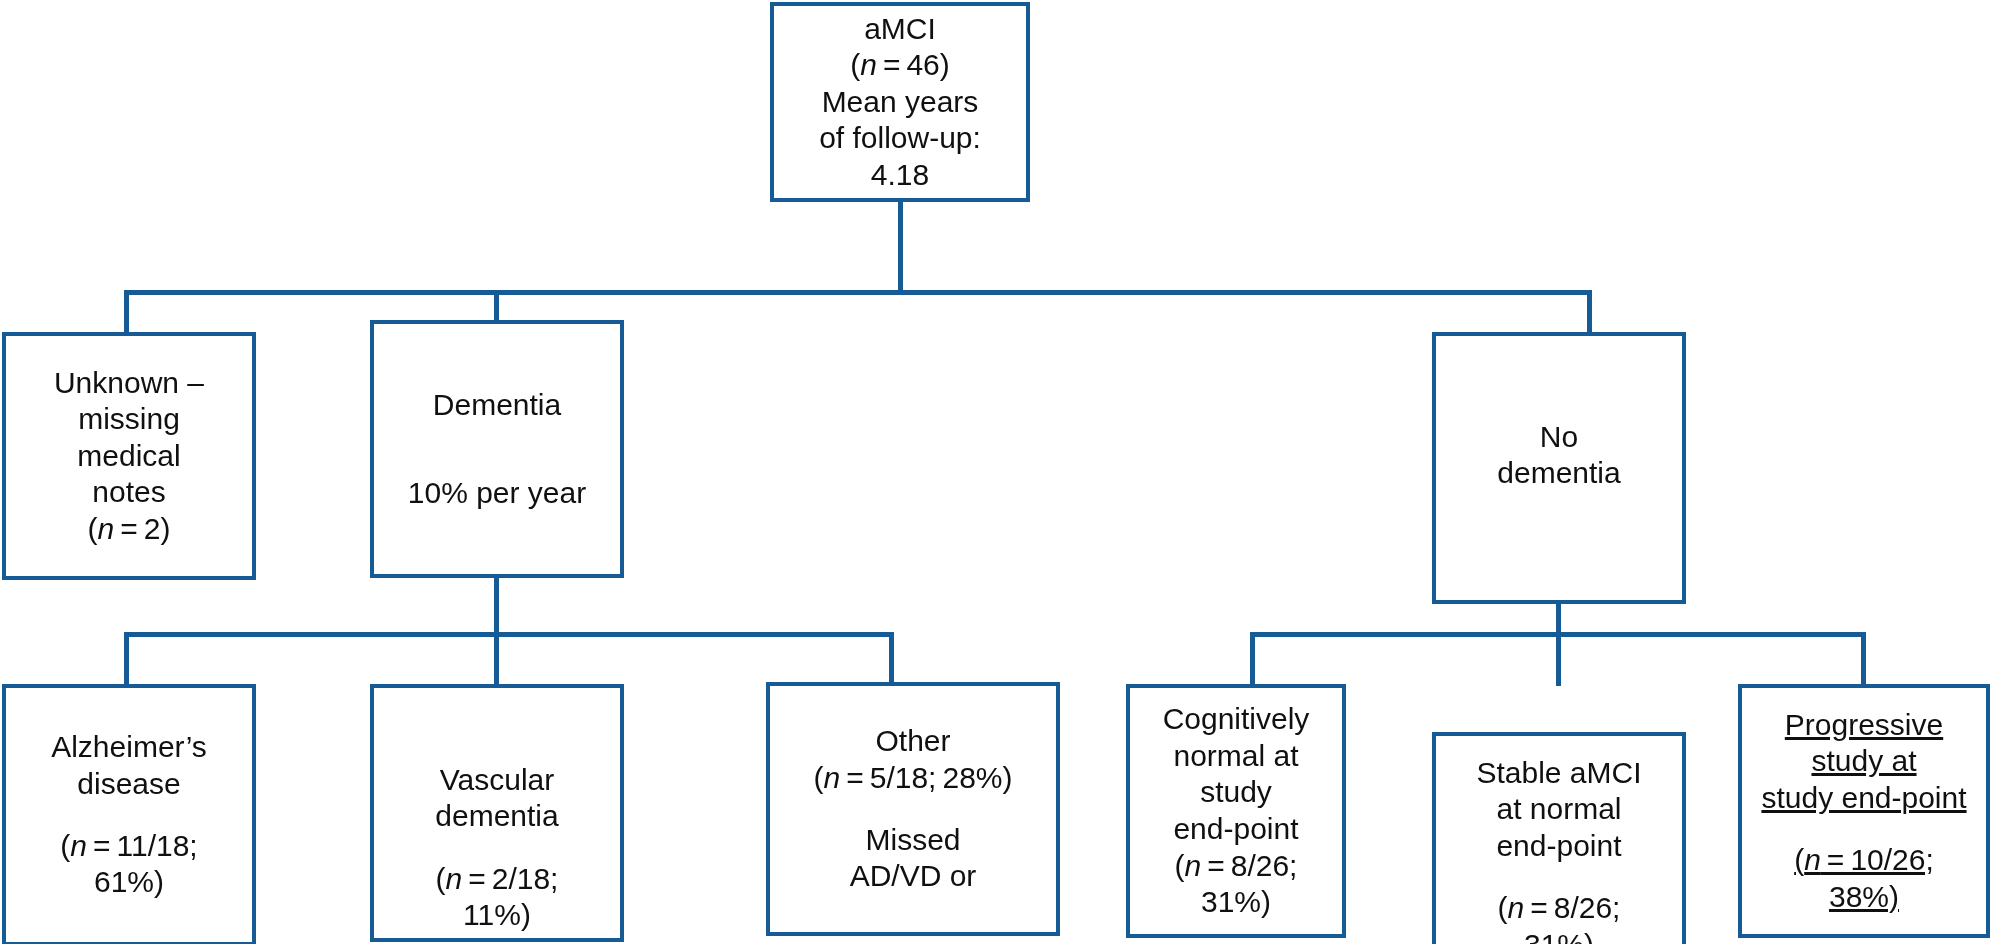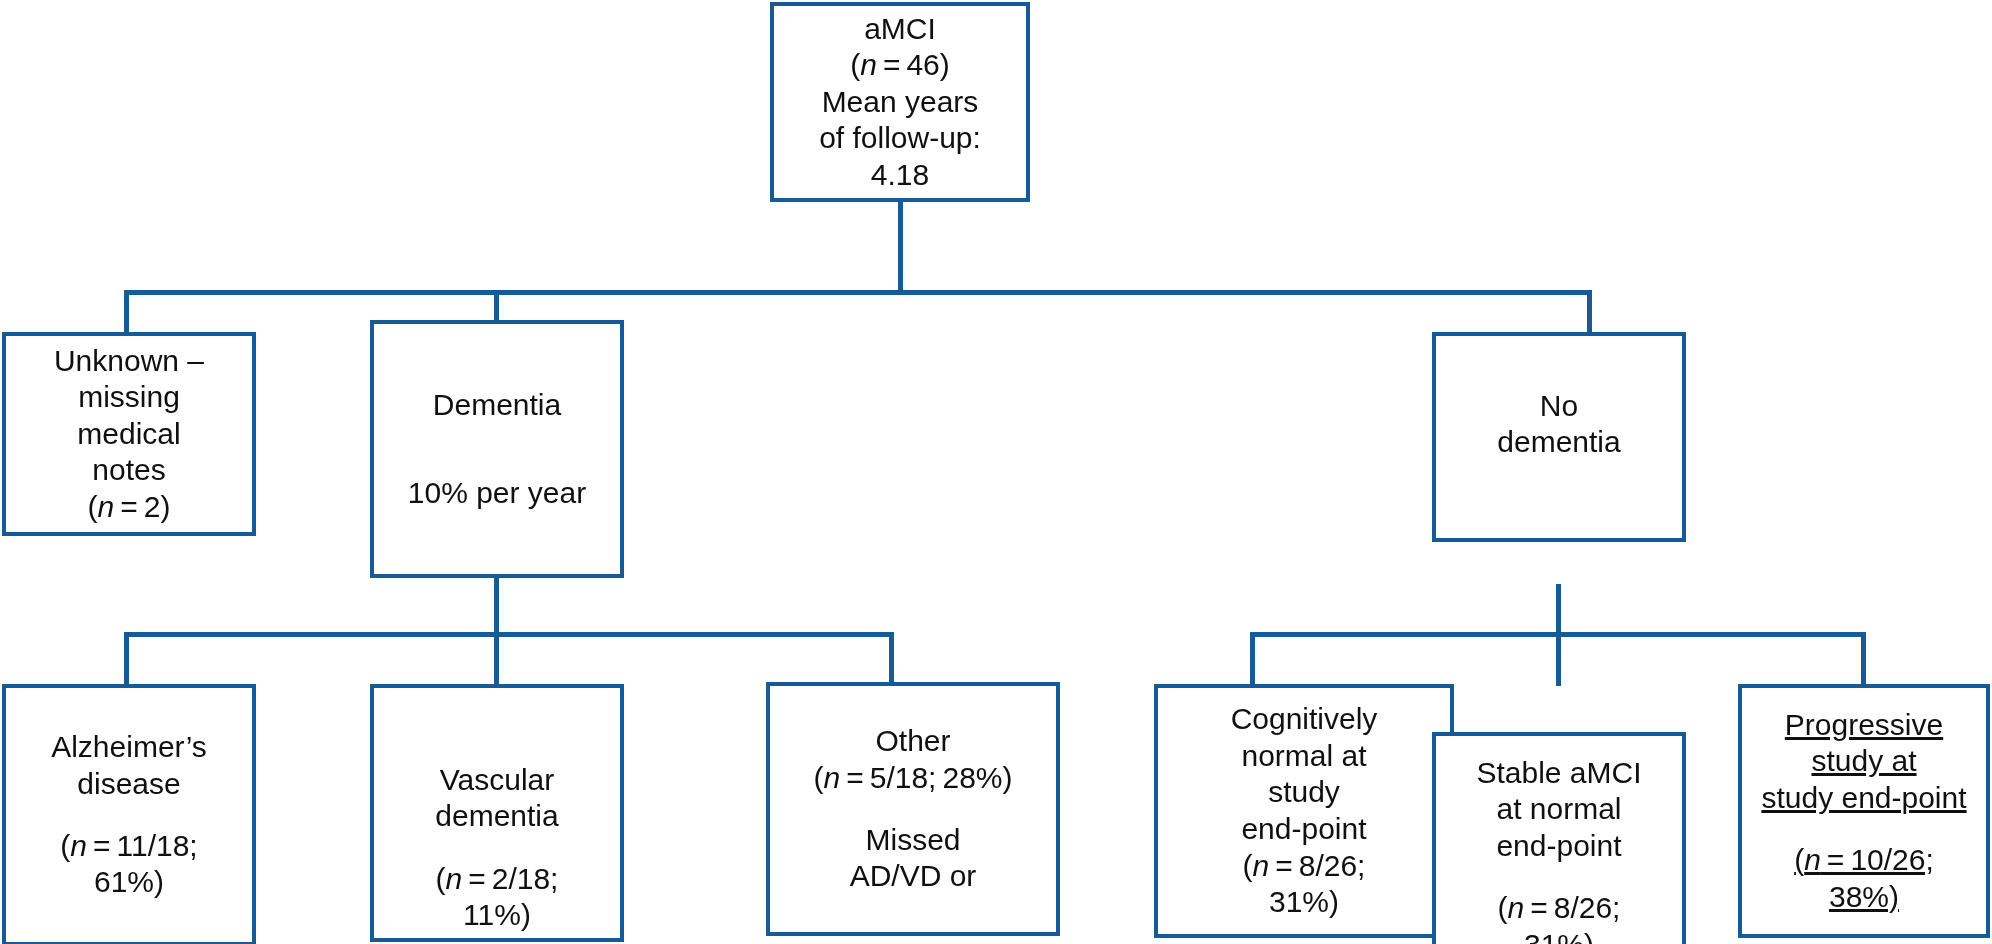--- a/index.html
+++ b/index.html
@@ -75,36 +75,36 @@
   <div class="conn v" style="left:1861px; top:632px; width:5px; height:54px;"></div>
 
   <div class="node" style="left:770px; top:2px; width:260px; height:200px;">
     <span class="ln">aMCI</span>
     <span class="ln">(<i>n</i> = 46)</span>
     <span class="ln">Mean years</span>
     <span class="ln">of follow-up:</span>
     <span class="ln">4.18</span>
   </div>
 
-  <div class="node" style="left:2px; top:332px; width:254px; height:204px;">
+  <div class="node" style="left:2px; top:332px; width:254px; height:248px;">
     <span class="ln">Unknown –</span>
     <span class="ln">missing</span>
     <span class="ln">medical</span>
     <span class="ln">notes</span>
     <span class="ln">(<i>n</i> = 2)</span>
   </div>
 
   <div class="node" style="left:370px; top:320px; width:254px; height:258px;">
     <span class="ln">Dementia</span>
     <span class="ln blank"></span>
     <span class="ln blank"></span>
     <span class="ln">10% per year</span>
   </div>
 
-  <div class="node" style="left:1432px; top:332px; width:254px; height:210px;">
+  <div class="node" style="left:1432px; top:332px; width:254px; height:272px;">
     <span class="ln">No</span>
     <span class="ln">dementia</span>
     <span class="ln blank"></span>
   </div>
 
   <div class="node" style="left:2px; top:684px; width:254px; height:262px;">
     <span class="ln">Alzheimer’s</span>
     <span class="ln">disease</span>
     <span class="ln blank"></span>
     <span class="ln">(<i>n</i> = 11/18;</span>
@@ -120,21 +120,21 @@
   </div>
 
   <div class="node" style="left:766px; top:682px; width:294px; height:254px;">
     <span class="ln">Other</span>
     <span class="ln">(<i>n</i> = 5/18; 28%)</span>
     <span class="ln blank"></span>
     <span class="ln">Missed</span>
     <span class="ln">AD/VD or</span>
   </div>
 
-  <div class="node" style="left:1126px; top:684px; width:300px; height:254px;margin-left:28px;">
+  <div class="node" style="left:1126px; top:684px; width:220px; height:254px;">
     <span class="ln">Cognitively</span>
     <span class="ln">normal at</span>
     <span class="ln">study</span>
     <span class="ln">end-point</span>
     <span class="ln">(<i>n</i> = 8/26;</span>
     <span class="ln">31%)</span>
   </div>
 
   <div class="node" style="left:1432px; top:684px; width:254px; height:254px;margin-top:48px;">
     <span class="ln">Stable aMCI</span>

